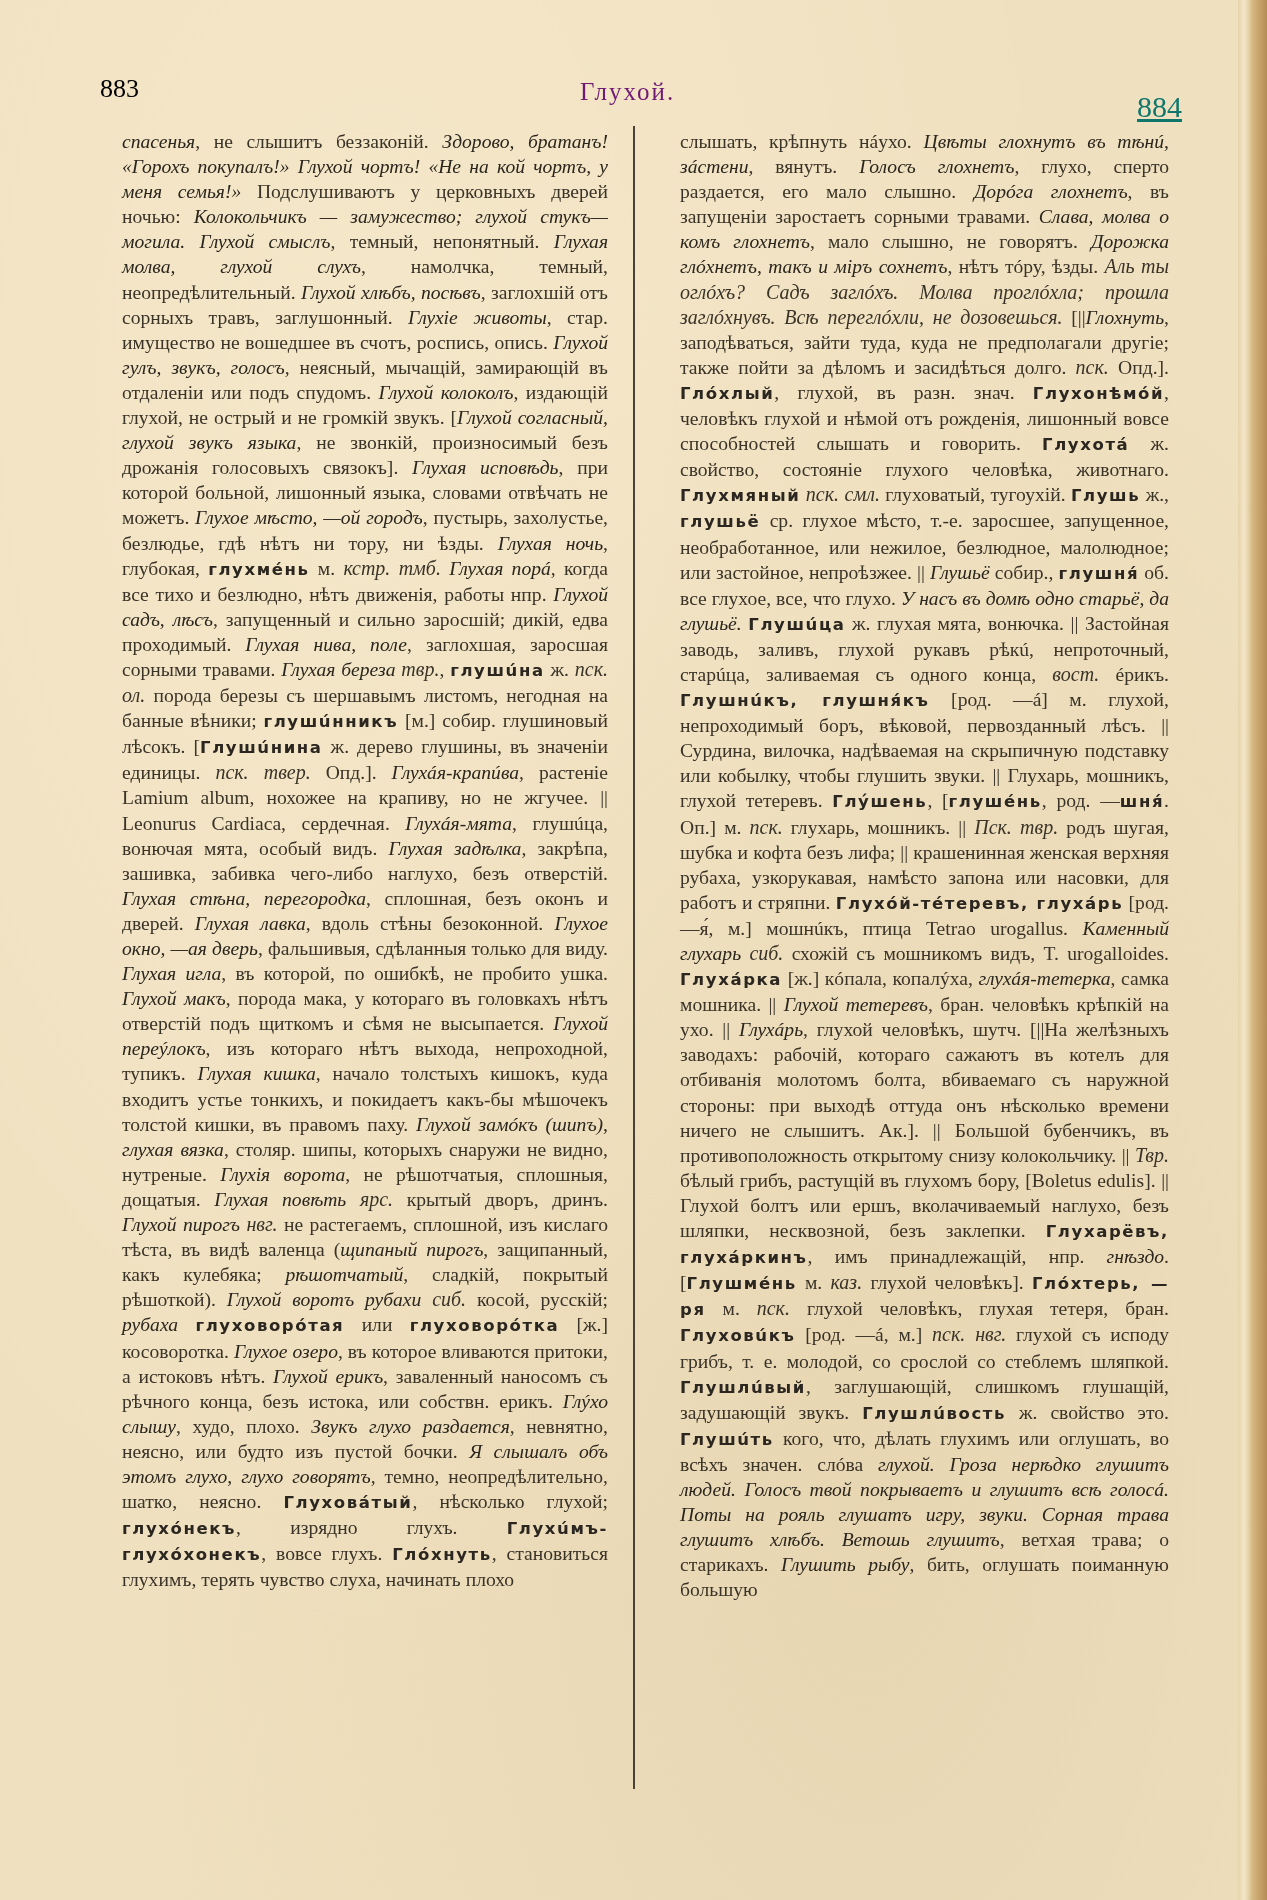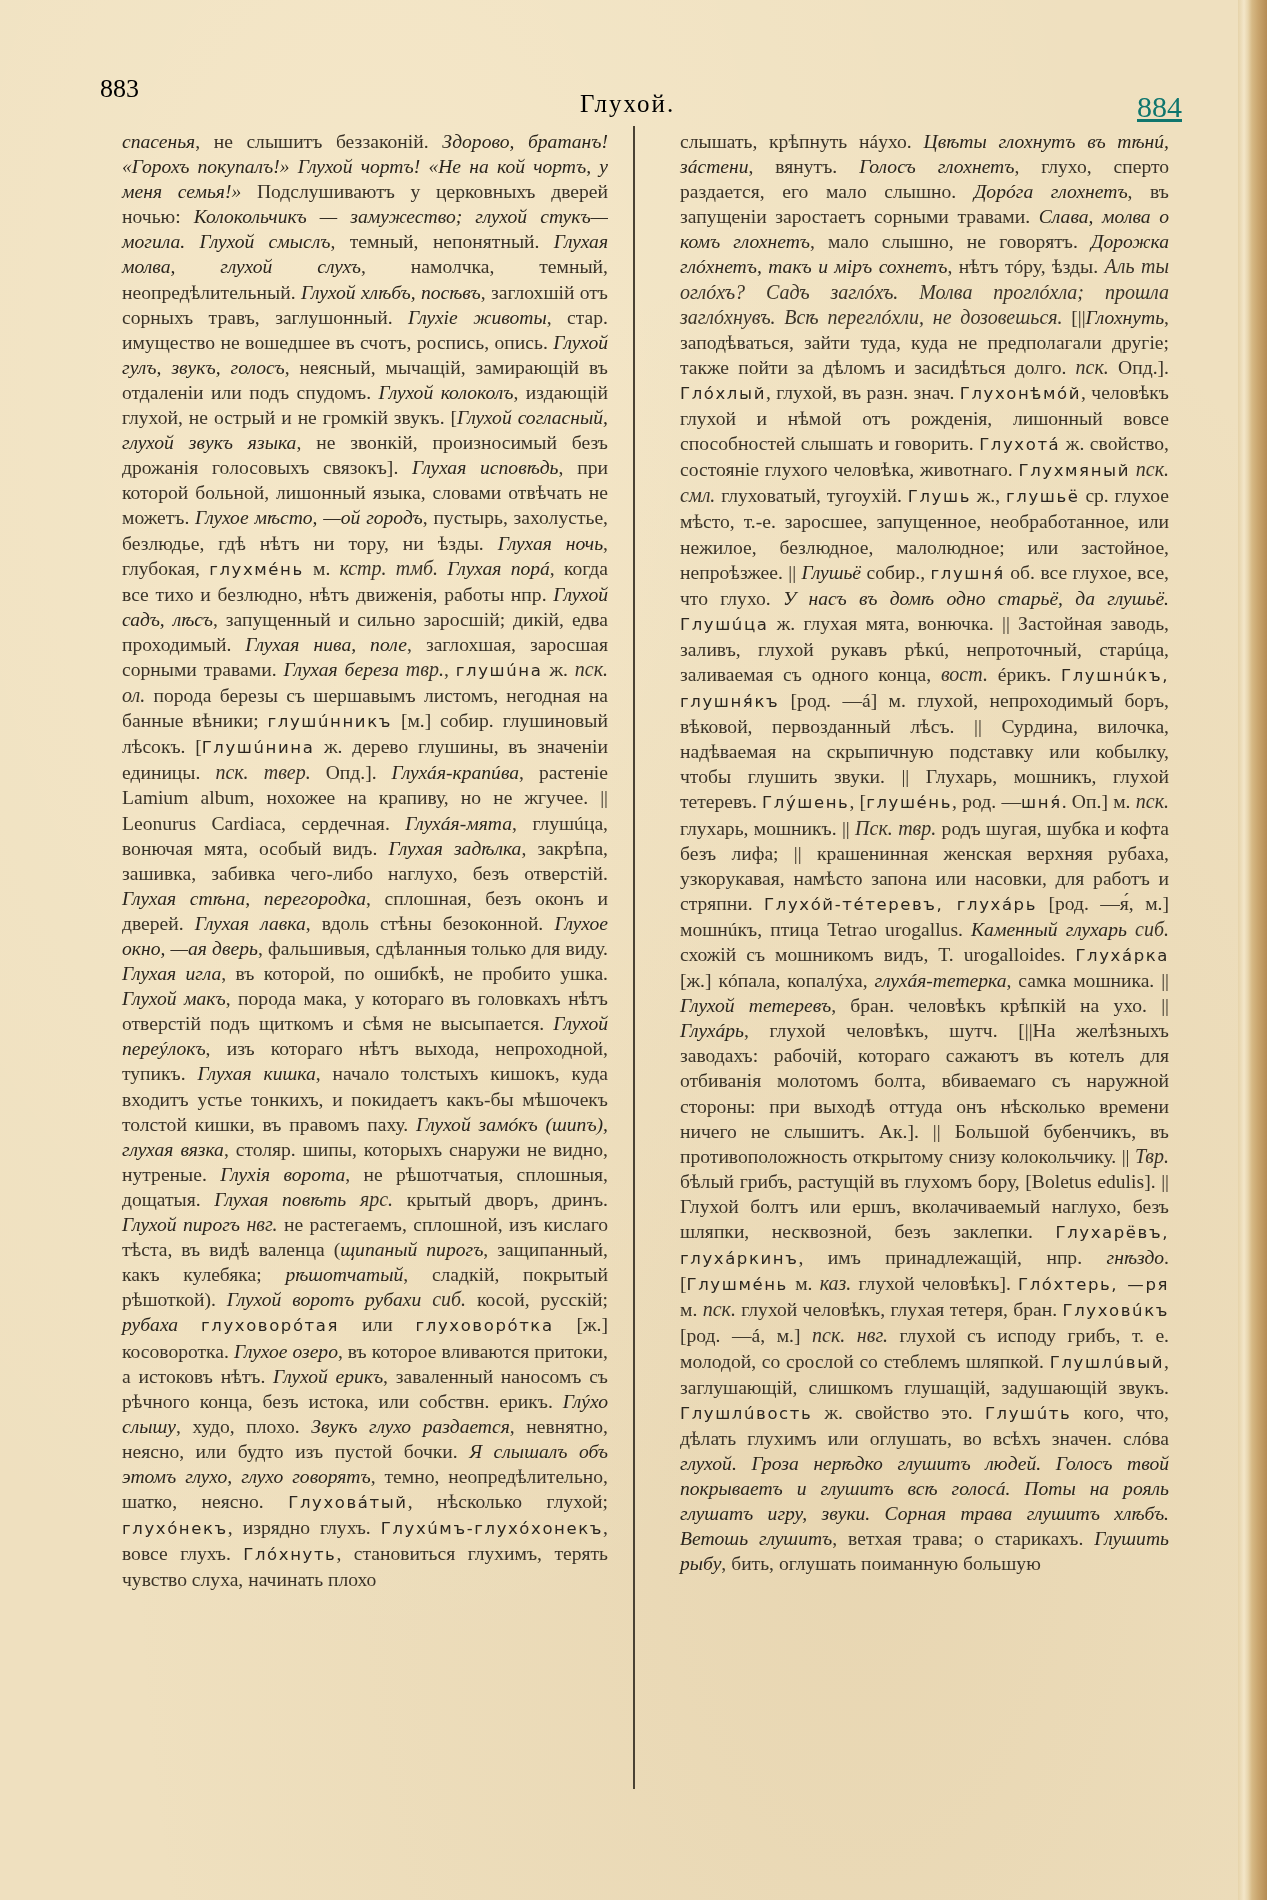--- a/index.html
+++ b/index.html
@@ -24,37 +24,37 @@
   .header {
     position: absolute; top: 74px; left: 100px; width: 1110px; height: 40px;
   }
   .pg-left {
     position: absolute; left: 0; top: 0; font-size: 26px; font-family: "Liberation Serif", serif; color: #000000;
   }
   .pg-right {
     position: absolute; right: 28px; top: 16px; font-size: 30px; font-family: "Liberation Serif", serif; color: #0f766e; text-decoration: underline;
   }
   .headword {
-    position: absolute; left: 480px; top: 16px; font-size: 25px; letter-spacing: 2px; font-family: "Liberation Serif", serif; color: #000000;
+    position: absolute; left: 480px; top: 4px; font-size: 25px; letter-spacing: 2px; font-family: "Liberation Serif", serif; color: #701a75;
   }
   .col {
     position: absolute; top: 122px;
     font-family: "Liberation Serif", serif;
     font-size: 19.6px; line-height: 25.1px;
     text-align: justify; hyphens: manual;
     color: #3a3328;
   }
   .col-left { left: 115px; width: 500px; }
   .col-right { left: 673px; width: 503px; }
   .rule {
     position: absolute; left: 633px; top: 126px; width: 2px; height: 1663px; background: #4a4234;
   }
   .col p { margin: 7px; }
   .col i { font-style: italic; color: #2a251d; }
-  .col b { font-weight: normal; letter-spacing: 1.6px; font-family: "DejaVu Sans", sans-serif; font-size: 16.5px; color: #2b261f; }
+  .col b { font-weight: bold; letter-spacing: 1.6px; font-family: "DejaVu Sans", sans-serif; font-size: 16.5px; color: #2b261f; }
   .col small { font-size: 20px; font-style: italic; }
 </style>
 </head>
 <body>
 
 <div class="paper"></div>
 <div class="edge"></div>
 
 <div class="header">
   <span class="pg-left">883</span>

